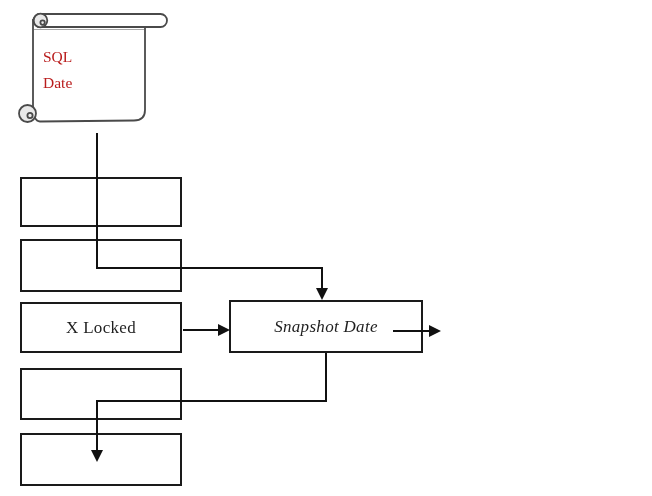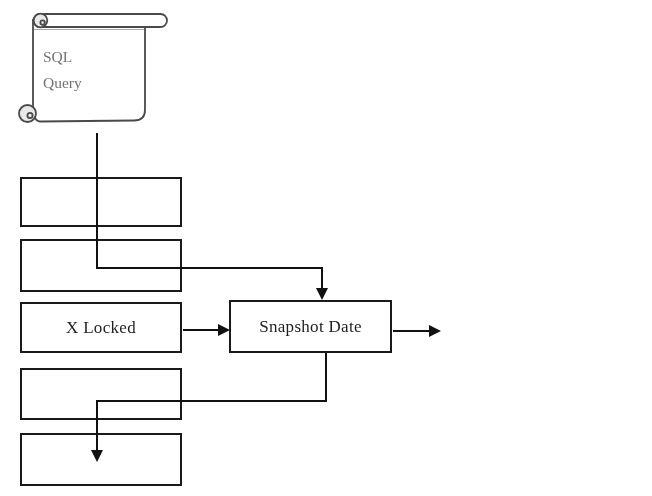--- a/index.html
+++ b/index.html
@@ -26,31 +26,31 @@
     align-items: center;
     justify-content: center;
     font-size: 17px;
     color: #1f1f1f;
     letter-spacing: 0.3px;
     z-index: 1;
   }
   .box-empty-1 { left: 20px; top: 177px; width: 162px; height: 50px; }
   .box-empty-2 { left: 20px; top: 239px; width: 162px; height: 53px; }
   .box-x-locked { left: 20px; top: 302px; width: 162px; height: 51px; }
-  .box-snapshot-date { left: 229px; top: 300px; width: 163px; height: 53px; }
+  .box-snapshot-date { left: 229px; top: 300px; width: 194px; height: 53px; font-style: italic; }
   .box-snaphost-date-2 { left: 441px; top: 301px; width: 173px; height: 52px; }
   .box-empty-3 { left: 20px; top: 368px; width: 162px; height: 52px; }
   .box-empty-4 { left: 20px; top: 433px; width: 162px; height: 53px; }
   #scroll-svg { z-index: 2; }
   #scroll-text {
     position: absolute;
     left: 43px; top: 44px;
     z-index: 3;
     font-size: 15.5px;
-    color: #737373;
+    color: #b91c1c;
     line-height: 26px;
   }
   #scroll-text span { display: block; }
   #connector-svg { z-index: 4; }
 </style>
 </head>
 <body>
 
 <div id="canvas">
 
@@ -66,21 +66,21 @@
       <circle cx="40.5" cy="20.5" r="6.8" fill="#e9e9e9"></circle>
       <circle cx="42.6" cy="22.6" r="2.2" fill="none"></circle>
 
       <circle cx="27.5" cy="113.5" r="8.5" fill="#e9e9e9"></circle>
       <circle cx="30" cy="115.5" r="2.6" fill="none"></circle>
     </g>
   </svg>
 
   <div id="scroll-text">
     <span>SQL</span>
-    <span>Query</span>
+    <span>Date</span>
   </div>
 
   <div class="box box-empty-1"></div>
   <div class="box box-empty-2"></div>
   <div class="box box-x-locked">
     <span>X Locked</span>
   </div>
   <div class="box box-snapshot-date">
     <span>Snapshot Date</span>
   </div>

